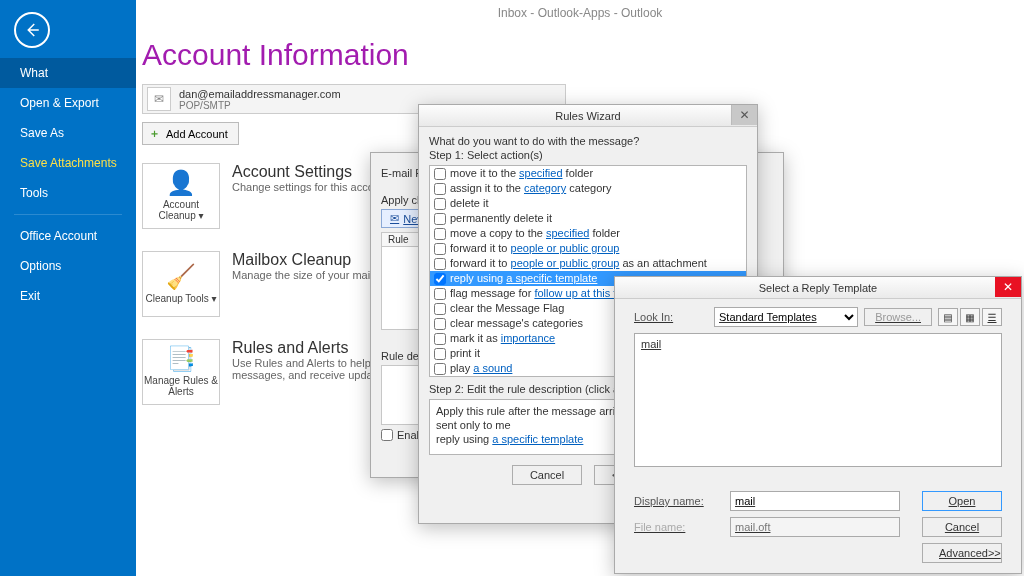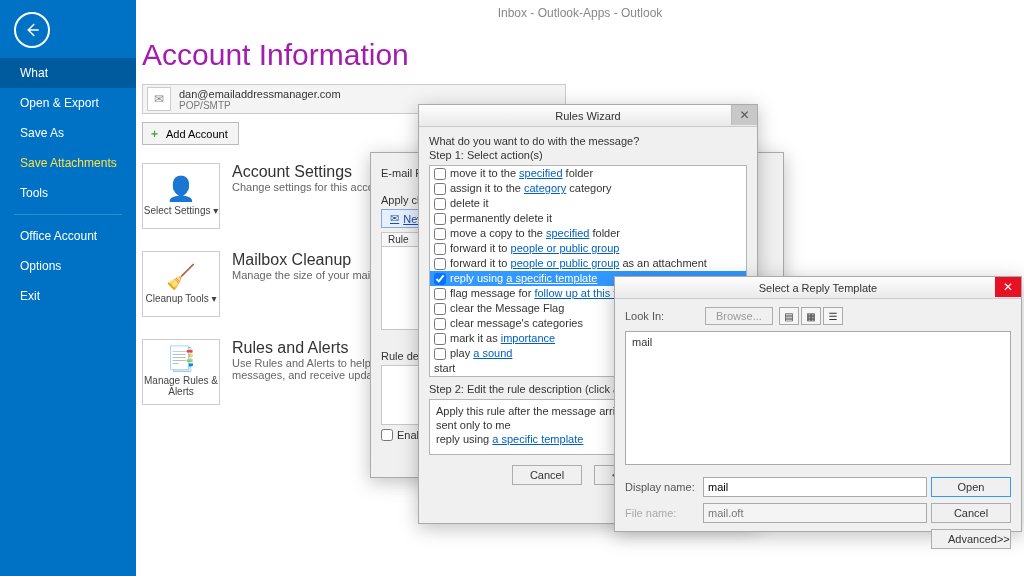--- a/index.html
+++ b/index.html
@@ -88,35 +88,35 @@
   .btnrow { display: flex; gap: 12px; justify-content: center; padding: 10px 0; }
   .dbtn { font-size: 11px; border: 1px solid #adadad; background: #f0f0f0; padding: 3px 16px; min-width: 70px; text-align:center;}
 
   
   #dlg-rulesbg { left: 760px; top: 128px; width: 54px; height: 260px; background:#f0f0f0; border:1px solid #aaa;}
   #dlg-rulesbg .close { width:26px;height:20px;margin-left:auto;background:#c8c8c8;display:flex;align-items:center;justify-content:center;font-size:12px;color:#555;}
   #dlg-rulesbg .tiny { width:34px; height:18px; border:1px solid #aaa; background:#fff; margin:30px auto 0 auto; font-size:9px; display:flex; align-items:center; padding-left:2px;}
   #dlg-rulesbg .sheet{ width:34px; height:42px; border:1px solid #aaa; background:#fff; margin:4px auto 0 auto;}
 
   
-  #dlg-template { left: 614px; top: 276px; width: 408px; height: 256px; }
+  #dlg-template { left: 614px; top: 276px; width: 408px; height: 298px; }
   #dlg-template .title { background: linear-gradient(#fdfdfd,#eaeaea); }
-  #dlg-template .body { padding: 8px 10px; font-size: 11px; color: #333; }
+  #dlg-template .body { padding: 8px 19px; font-size: 11px; color: #333; text-decoration: underline; }
   .row { display: flex; align-items: center; gap: 6px; margin-bottom: 6px; }
   .row label { width: 74px; color: #555; font-size:11px; }
   select.lookin { flex: 1; font-size: 11px; border:1px solid #aaa; height:20px; background:#fff;}
   .row .dbtn { min-width: 64px; padding: 2px 10px; }
   .viewbtns { display: flex; gap: 2px; }
   .viewbtn { width: 20px; height: 18px; border: 1px solid #aaa; background: #f6f6f6; font-size:10px; display:flex; align-items:center; justify-content:center;}
   .filelist {
     border: 1px solid #aaa; background: #fff; height: 134px; padding: 4px 6px; font-size: 11px;
   }
   .txtin { flex: 1; border: 1px solid #aaa; height: 20px; font-size: 11px; padding: 0 4px; background:#fff;}
   .txtin.ro { background: #f4f4f4; color: #777; }
-  #dlg-template .footer-grid { display:grid; grid-template-columns: 74px 1fr 80px; gap:6px 4px; margin-top:12px; align-items:center;}
+  #dlg-template .footer-grid { display:grid; grid-template-columns: 74px 1fr 80px; gap:6px 22px; margin-top:24px; align-items:center;}
   #dlg-template .footer-grid label { font-size:11px; color:#555; }
 
 </style>
 </head>
 <body>
 
 <div class="sidebar">
   <div class="back-btn">
     <svg width="18" height="18" viewBox="0 0 24 24" fill="none" stroke="white" stroke-width="2">
         <path d="M15 4l-8 8 8 8M7 12h14"></path>
@@ -145,21 +145,21 @@
     </div>
   </div>
   <div class="add-acct">
     <span class="plus">＋</span>
     <span>Add Account</span>
   </div>
 
   <div class="section">
     <div class="tile">
       <span class="ic">👤</span>
-      <span>Select Settings ▾</span>
+      <span>Account Cleanup ▾</span>
     </div>
     <div class="sec-txt">
       <div class="sec-h">Account Settings</div>
       <div class="sec-p">Change settings for this account</div>
     </div>
   </div>
 
   <div class="section">
     <div class="tile">
       <span class="ic">🧹</span>
@@ -265,20 +265,24 @@
         <div class="action-row">
           <input type="checkbox" style="">
           <span>clear message's categories</span>
         </div>
         <div class="action-row">
           <input type="checkbox" style="">
           <span>mark it as <a>importance</a></span>
         </div>
         <div class="action-row">
           <input type="checkbox" style="">
+          <span>print it</span>
+        </div>
+        <div class="action-row">
+          <input type="checkbox" style="">
           <span>play <a>a sound</a></span>
         </div>
         <div class="action-row">
           <span>start </span>
         </div>
       </div>
     <div class="step" style="margin-top:6px">Step 2: Edit the rule description (click an under</div>
     <div class="desc-box">
       <div>Apply this rule after the message arrives</div>
       <div>sent only to me</div>
@@ -294,20 +298,23 @@
 </div>
 
 <div id="dlg-template" class="dlg">
   <div class="title">
     <span>Select a Reply Template</span>
     <div class="close red">✕</div>
   </div>
   <div class="body">
     <div class="row">
       <label>Look In:</label>
+      <select class="lookin">
+        <option>Standard Templates</option>
+      </select>
       <div class="dbtn" style="color:#999">Browse...</div>
       <div class="viewbtns">
         <div class="viewbtn">▤</div>
         <div class="viewbtn">▦</div>
         <div class="viewbtn">☰</div>
       </div>
     </div>
     <div class="filelist">
       <div>mail</div>
     </div>

